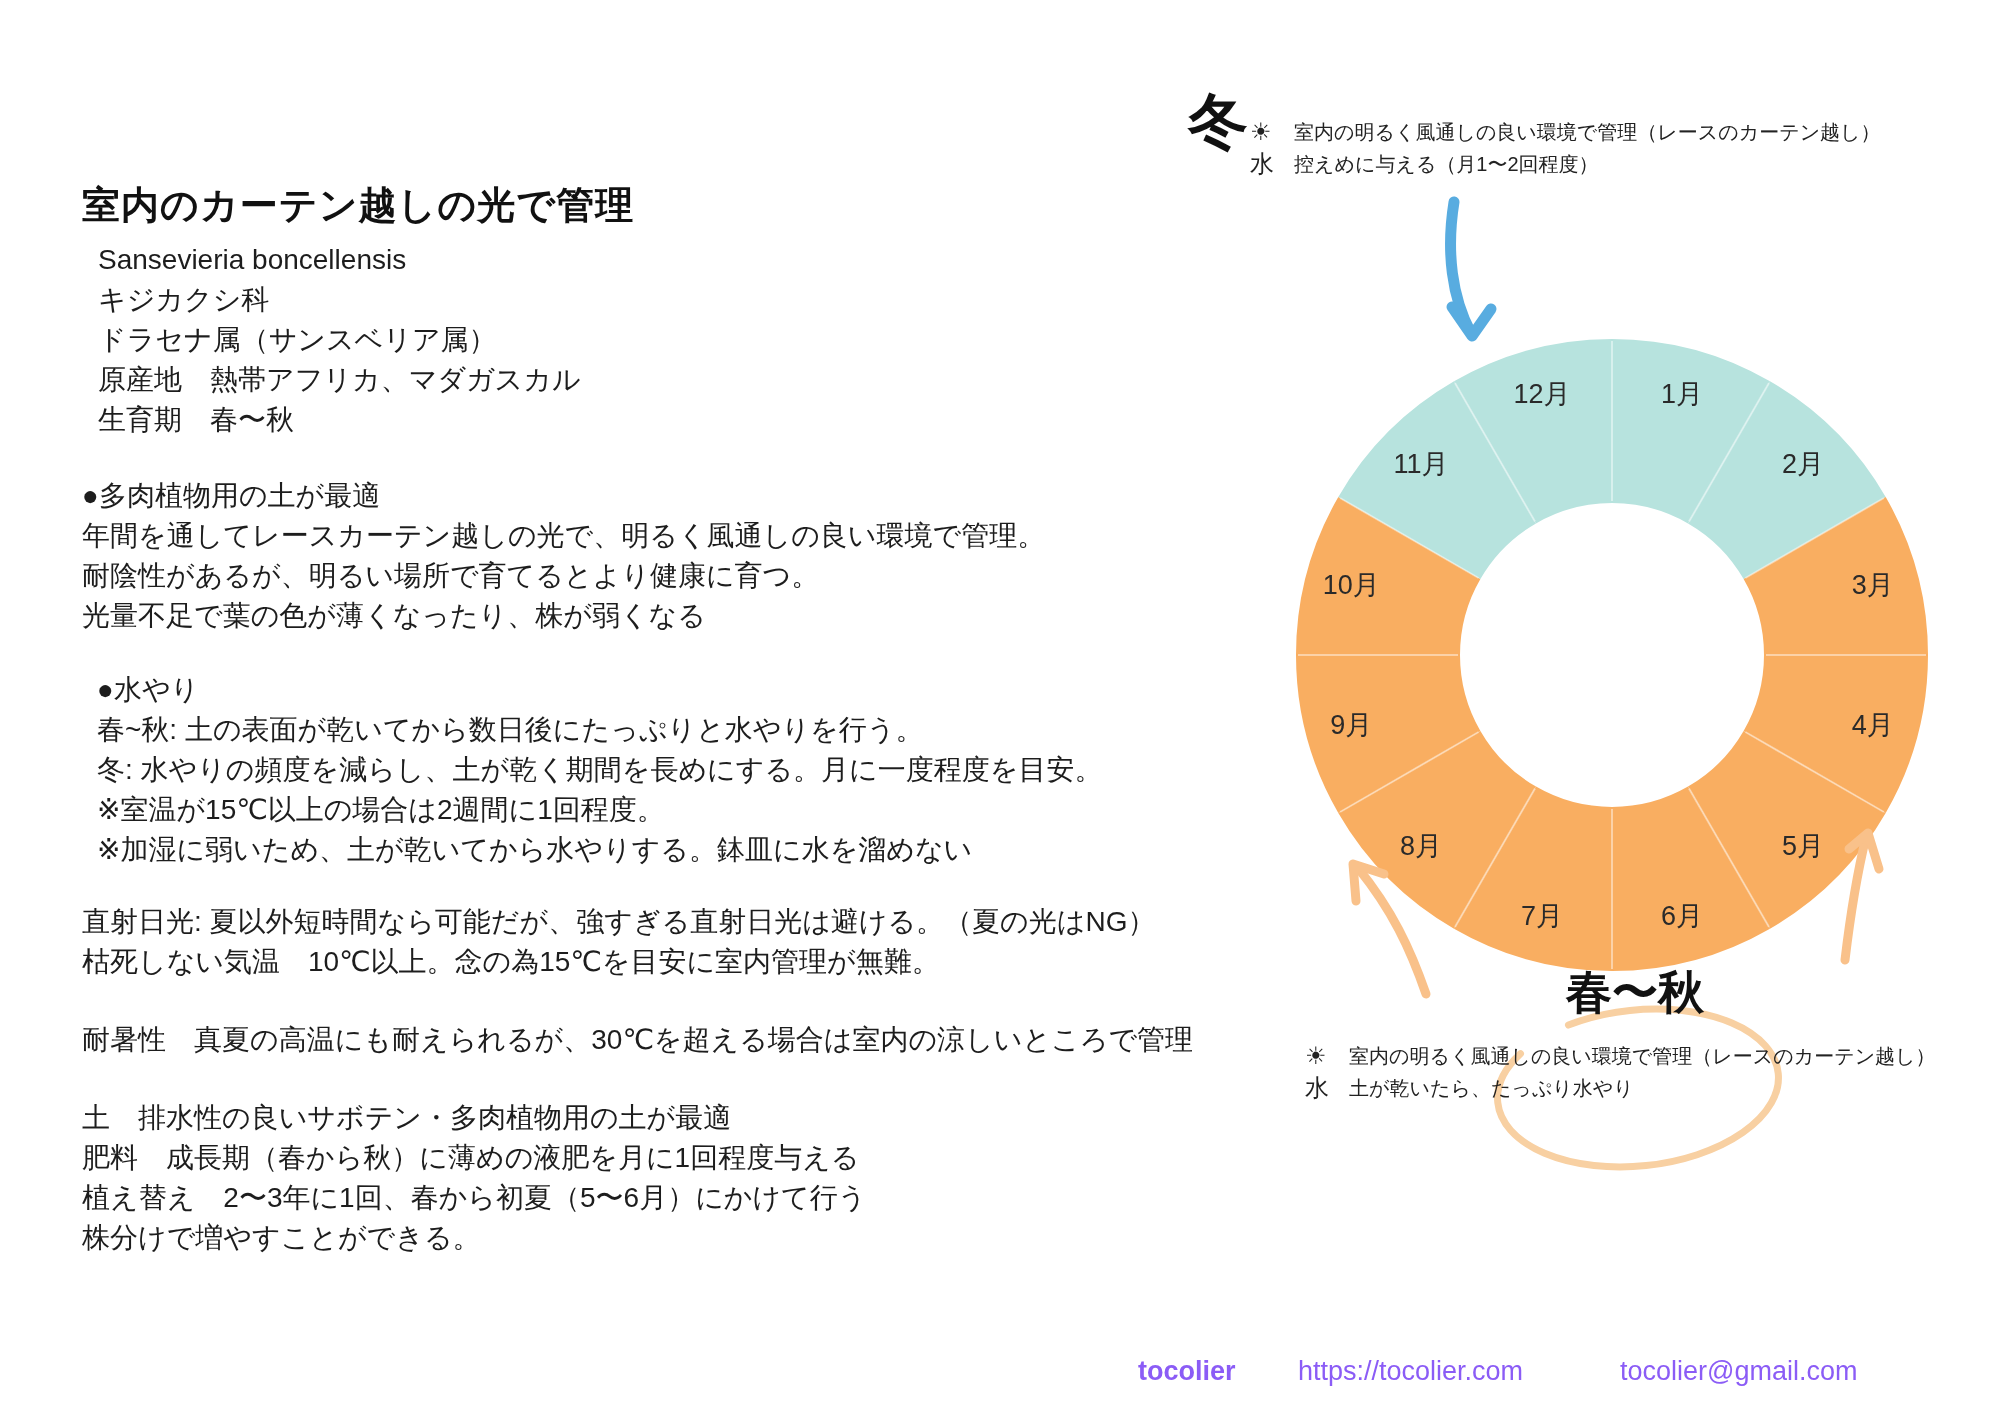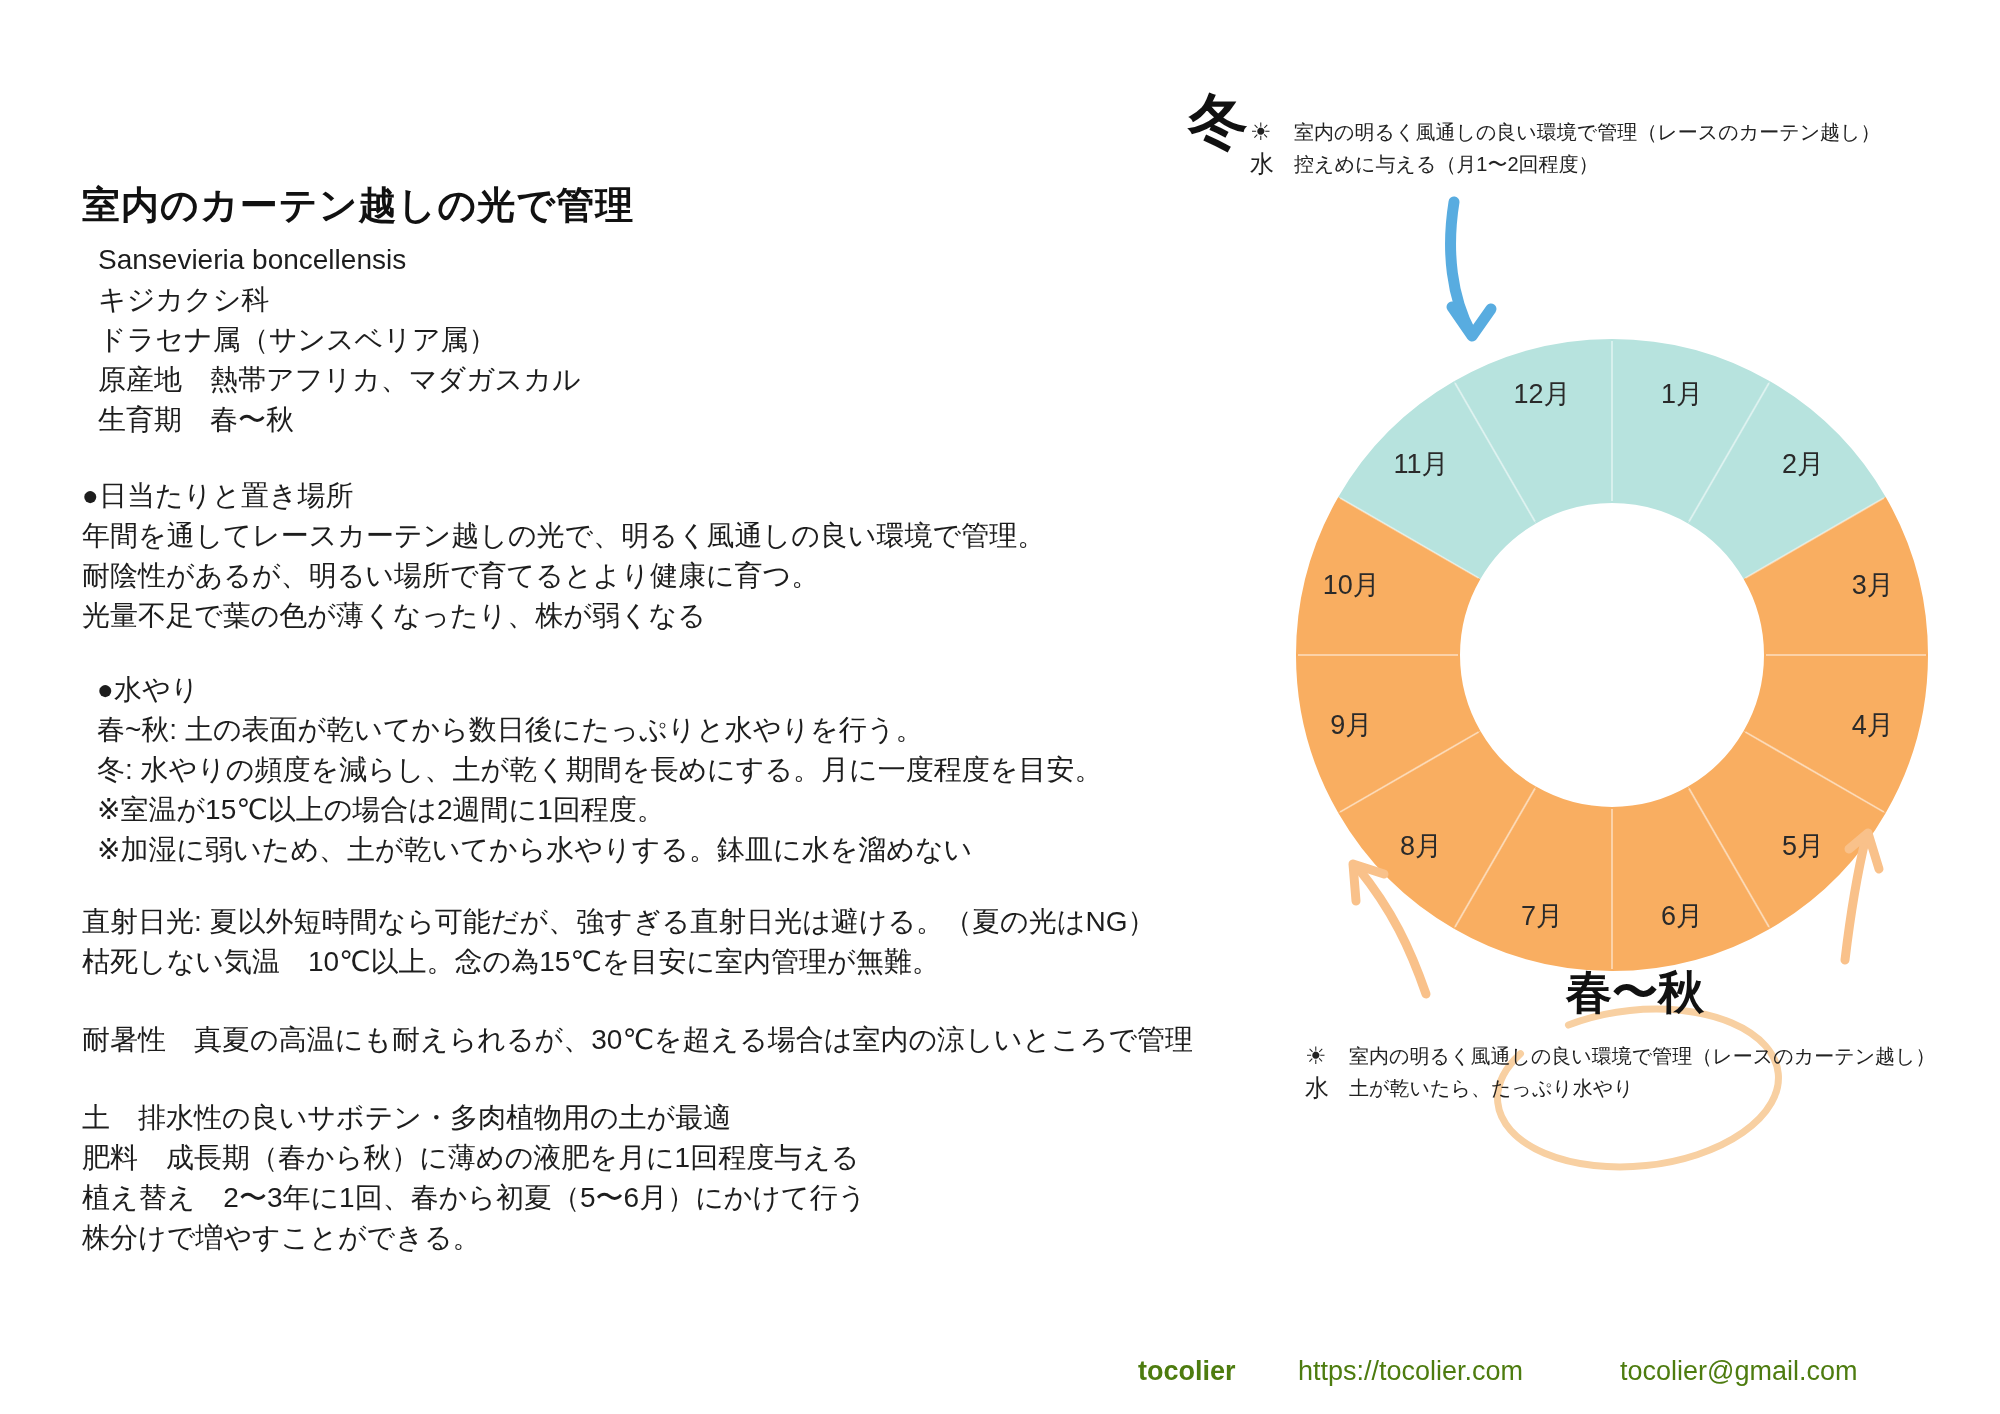--- a/index.html
+++ b/index.html
@@ -8,42 +8,42 @@
   .abs{position:absolute;}
   p{margin:0;}
   .page-title{font-size:58px;font-weight:800;letter-spacing:2px;color:#111;}
   .page-subtitle{font-size:38px;font-weight:800;letter-spacing:1px;color:#111;}
   .body-text p{font-size:28px;line-height:40px;white-space:nowrap;}
   .note-row{display:flex;align-items:flex-start;}
   .note-row .ico{width:44px;font-size:24px;line-height:32px;color:#222;flex:0 0 44px;}
   .note-row .txt{font-size:20px;line-height:32px;white-space:nowrap;color:#222;}
   .winter-label{font-size:60px;font-weight:800;color:#111;line-height:1;}
   .spring-title{font-size:46px;font-weight:800;color:#111;text-align:center;width:300px;}
-  .footer-item{font-size:27px;color:#4d7c0f;white-space:nowrap;}
+  .footer-item{font-size:27px;color:#8b5cf6;white-space:nowrap;}
   .footer-brand{font-weight:700;}
   svg{display:block;}
 </style>
 </head>
 <body>
 
 <div class="canvas">
 
 
   <h2 class="abs page-subtitle" style="left:82px;top:148px;font-family:Liberation Mono, monospace;">室内のカーテン越しの光で管理</h2>
 
   <div class="abs body-text" style="left:82px;top:240px;margin-left:16px;">
     <p>Sansevieria boncellensis</p>
     <p>キジカクシ科</p>
     <p>ドラセナ属（サンスベリア属）</p>
     <p>原産地　熱帯アフリカ、マダガスカル</p>
     <p>生育期　春〜秋</p>
   </div>
 
   <div class="abs body-text" style="left:82px;top:476px;">
-    <p>●日当たりと置き場所</p>
+    <p>●多肉植物用の土が最適</p>
     <p>年間を通してレースカーテン越しの光で、明るく風通しの良い環境で管理。</p>
     <p>耐陰性があるが、明るい場所で育てるとより健康に育つ。</p>
     <p>光量不足で葉の色が薄くなったり、株が弱くなる</p>
   </div>
 
   <div class="abs body-text" style="left:97px;top:670px;">
     <p>●水やり</p>
     <p>春~秋: 土の表面が乾いてから数日後にたっぷりと水やりを行う。</p>
     <p>冬: 水やりの頻度を減らし、土が乾く期間を長めにする。月に一度程度を目安。</p>
     <p>※室温が15℃以上の場合は2週間に1回程度。</p>

